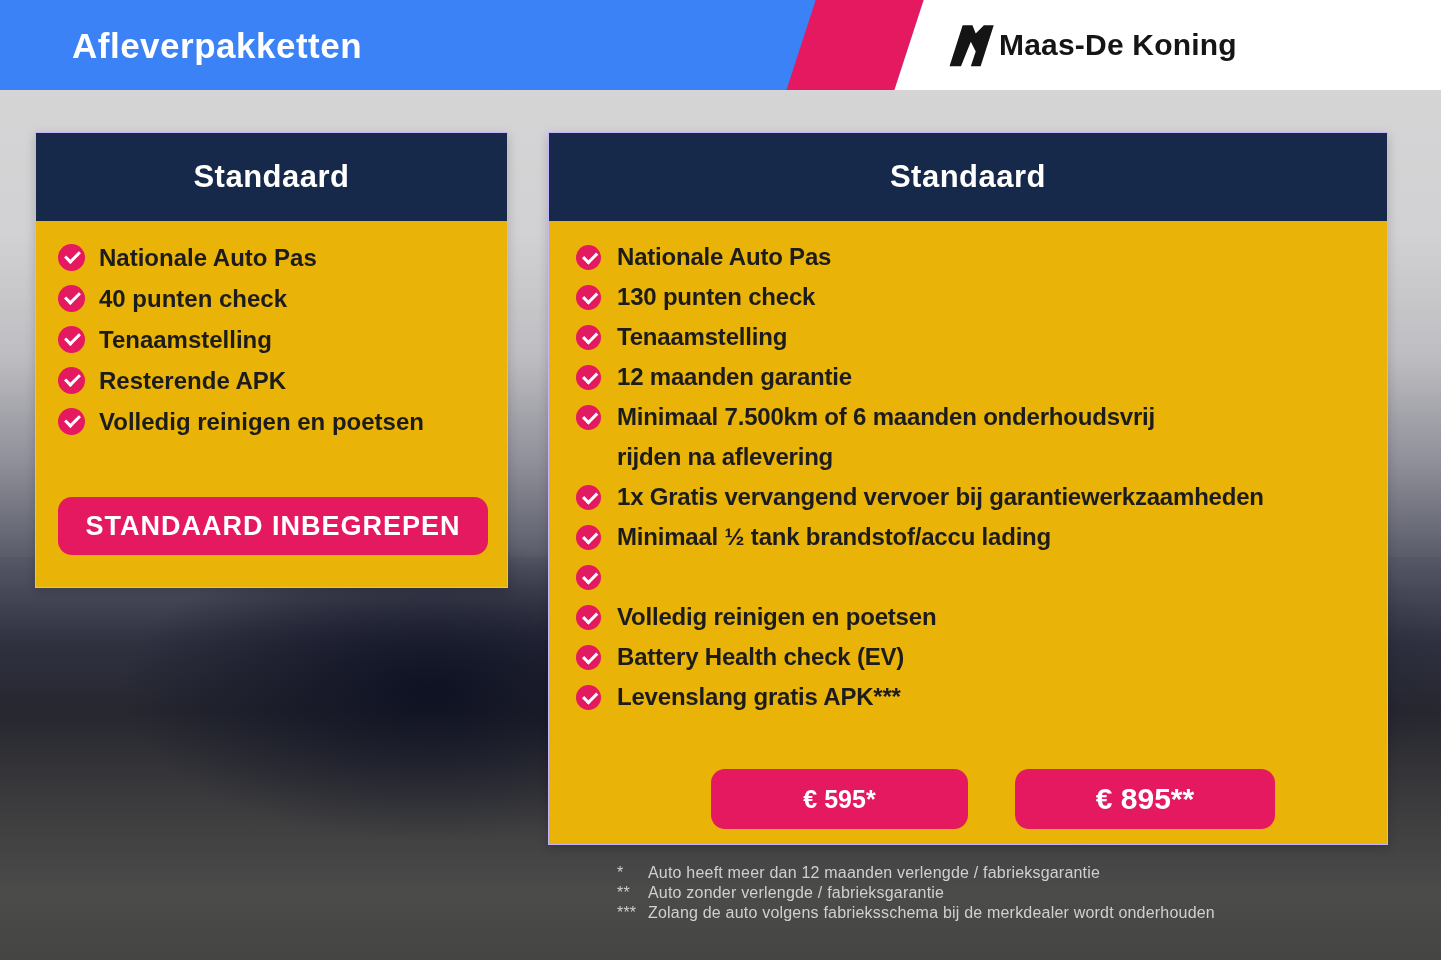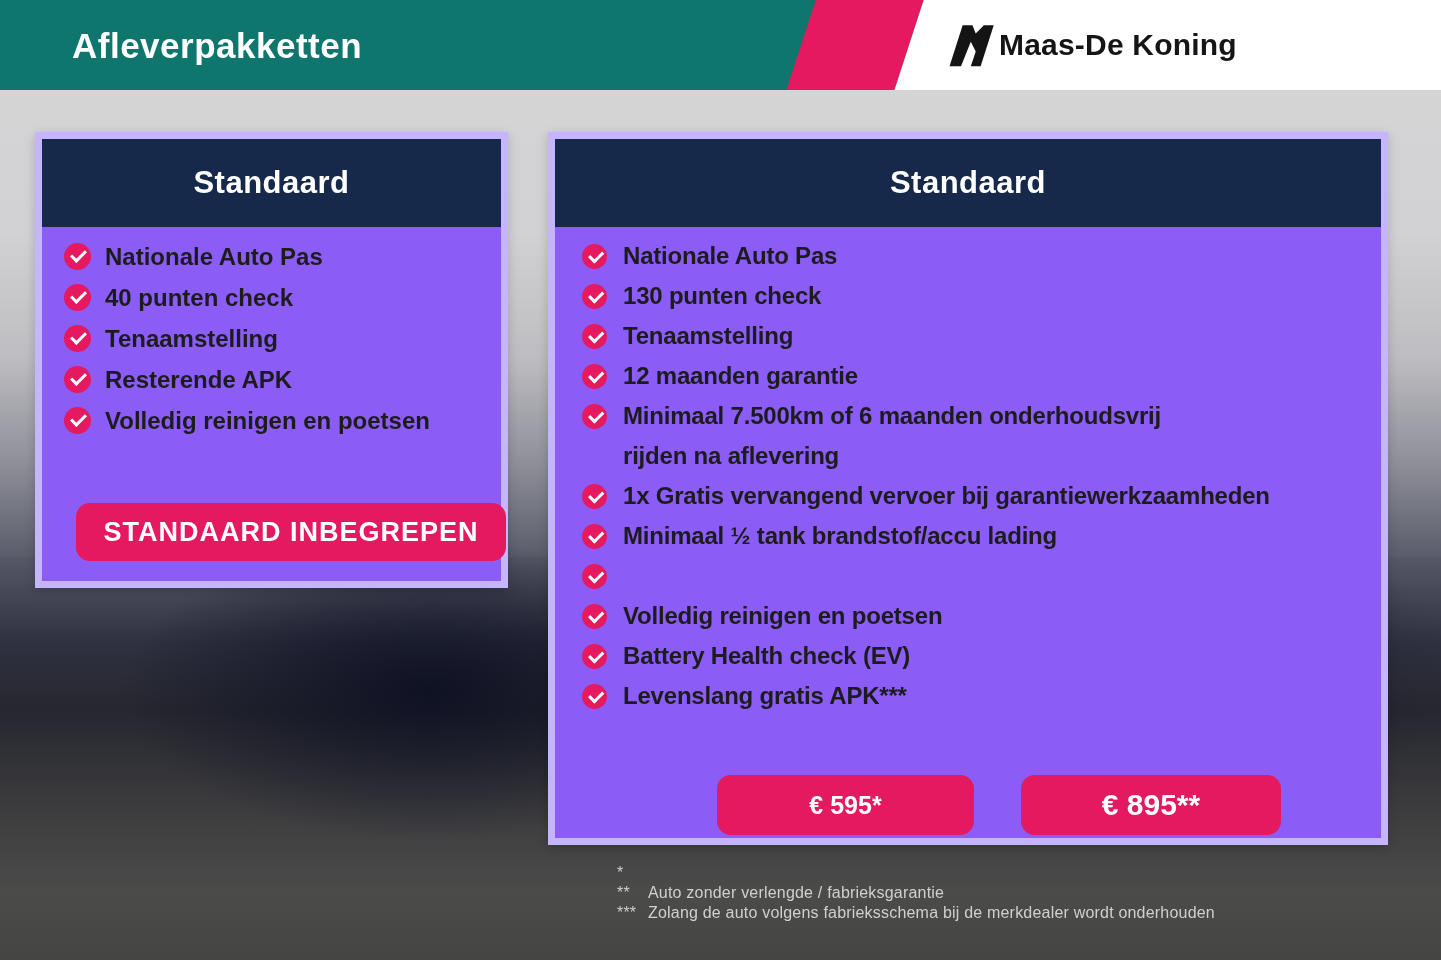--- a/index.html
+++ b/index.html
@@ -6,50 +6,50 @@
   body{
     width:1441px;height:960px;position:relative;overflow:hidden;
     font-family:"Liberation Sans", sans-serif;
     background:
       radial-gradient(ellipse 430px 210px at 430px 690px, rgba(13,16,34,0.92), rgba(13,16,34,0) 72%),
       radial-gradient(ellipse 520px 250px at 1080px 670px, rgba(18,20,38,0.55), rgba(18,20,38,0) 72%),
       linear-gradient(180deg,#d6d6d7 0%,#d2d2d4 24%,#bebec2 37%,#8f9099 48%,#5a5c6a 58%,#33354300 0),
       linear-gradient(180deg,#d6d6d7 0%,#d1d1d3 24%,#bcbcc0 37%,#8c8d97 48%,#565867 58%,#2f3140 67%,#26272f 74%,#3c3c3e 84%,#4b4b4a 93%,#454543 100%);
   }
   
-  .header{position:absolute;left:0;top:0;width:1441px;height:90px;background:#0f766e;overflow:hidden;}
+  .header{position:absolute;left:0;top:0;width:1441px;height:90px;background:#3b82f6;overflow:hidden;}
   .stripe{position:absolute;top:-4px;height:100px;transform:skewX(-18deg);transform-origin:top left;}
   .stripe-pink{left:817px;width:108px;background:#e4195f;}
   .stripe-white{left:925px;width:620px;background:#ffffff;}
   .header-title{position:absolute;left:72px;top:0;height:90px;line-height:92px;
     color:#fff;font-size:35px;font-weight:800;letter-spacing:.5px;}
   .logo{position:absolute;left:943px;top:0;height:90px;display:flex;align-items:center;gap:2px;}
   .logo svg{display:block;}
   .brand-name{color:#151515;font-size:30px;font-weight:800;letter-spacing:.2px;}
   
-  .card{position:absolute;background:#8b5cf6;border:7px solid #c4b5fd;box-shadow:0 3px 10px rgba(0,0,0,.18);box-sizing:border-box;}
+  .card{position:absolute;background:#eab308;border:1px solid #c4b5fd;box-shadow:0 3px 10px rgba(0,0,0,.18);box-sizing:border-box;}
   .card-standaard{left:35px;top:132px;width:473px;height:456px;}
   .card-approved{left:548px;top:132px;width:840px;height:713px;}
   .card-header{height:88px;background:#16294a;display:flex;align-items:center;justify-content:center;}
   .card-title{color:#fff;font-size:31px;font-weight:800;letter-spacing:.5px;}
-  ul.features{list-style:none;margin:0;padding:9px 10px 0 22px;}
+  ul.features{list-style:none;margin:0;padding:16px 10px 0 22px;}
   ul.features li{display:flex;align-items:flex-start;color:#1c1c1c;font-weight:700;}
   .card-standaard li{min-height:41px;font-size:24px;line-height:41px;}
   .card-approved li{min-height:40px;font-size:24px;line-height:40px;letter-spacing:-.2px;}
   .card-approved ul.features{padding-left:27px;}
   .check{flex:none;border-radius:50%;background:#e4195f;position:relative;}
   .card-standaard .check{width:27px;height:27px;margin:7px 14px 0 0;}
   .card-approved .check{width:25px;height:25px;margin:8px 16px 0 0;}
   .check::after{content:"";position:absolute;left:26%;top:27%;width:44%;height:22%;
     border-left:3px solid #fff;border-bottom:3px solid #fff;transform:rotate(-45deg);}
   .l2{display:block;}
   .l2:empty{display:none;}
   .pill{background:#e4195f;border:none;border-radius:14px;color:#fff;font-family:inherit;
     font-weight:800;display:flex;align-items:center;justify-content:center;cursor:pointer;}
-  .btn-standaard{position:absolute;left:22px;top:364px;width:430px;height:58px;font-size:27px;letter-spacing:1px;margin-left:12px;}
+  .btn-standaard{position:absolute;left:22px;top:364px;width:430px;height:58px;font-size:27px;letter-spacing:1px;}
   .btn-price-1{position:absolute;left:162px;top:636px;width:257px;height:60px;font-size:25px;}
   .btn-price-2{position:absolute;left:466px;top:636px;width:260px;height:60px;font-size:30px;border-radius:14px;}
   
   .footnotes{position:absolute;left:617px;top:863px;color:#d0d0d0;font-size:16px;letter-spacing:.2px;}
   .fn-row{display:flex;height:20px;line-height:20px;align-items:center;}
   .fn-marker{width:31px;flex:none;}
 </style>
 </head>
 <body>
 
@@ -145,20 +145,21 @@
         <span><span>Levenslang gratis APK***</span></span>
       </li>
   </ul>
   <button class="pill btn-price-1">€ 595*</button>
   <button class="pill btn-price-2">€ 895**</button>
 </div>
 
 <div class="footnotes">
   <div class="fn-row">
     <span class="fn-marker">*</span>
+    <span>Auto heeft meer dan 12 maanden verlengde / fabrieksgarantie</span>
   </div>
   <div class="fn-row">
     <span class="fn-marker">**</span>
     <span>Auto zonder verlengde / fabrieksgarantie</span>
   </div>
   <div class="fn-row">
     <span class="fn-marker">***</span>
     <span>Zolang de auto volgens fabrieksschema bij de merkdealer wordt onderhouden</span>
   </div>
 </div>

